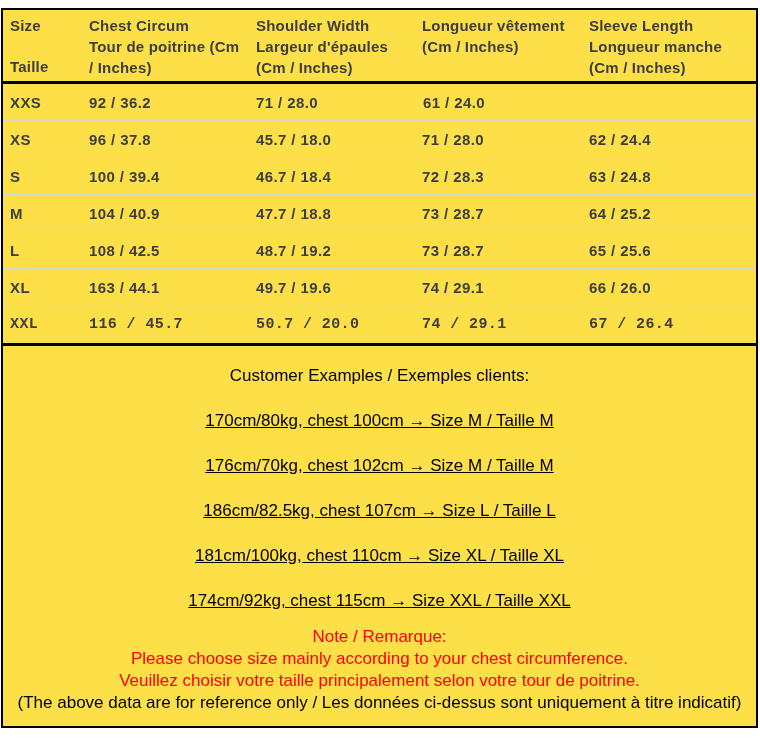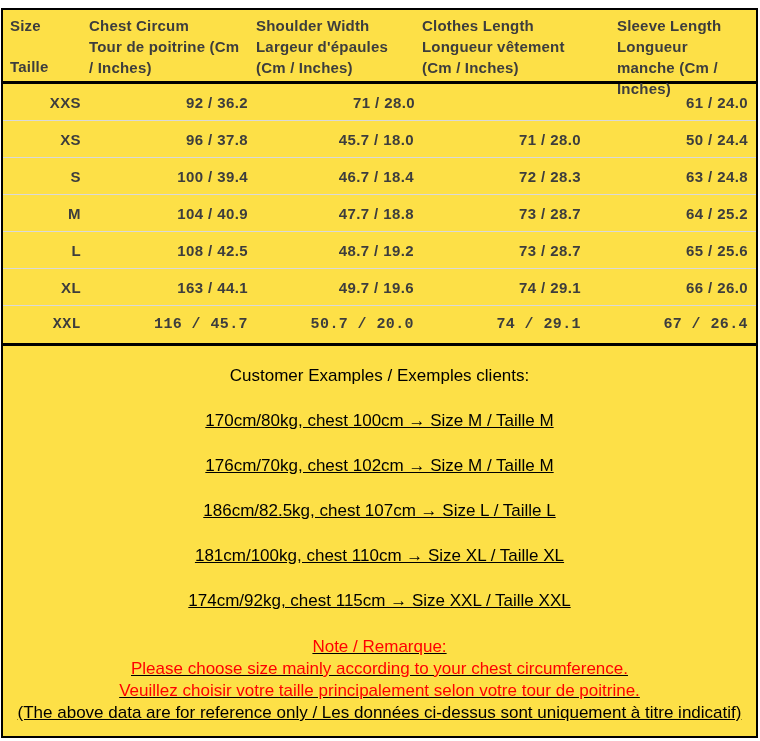--- a/index.html
+++ b/index.html
@@ -30,43 +30,43 @@
     font-size: 15px;
     line-height: 21px;
     color: var(--table-text, #3d3d3d);
     letter-spacing: .2px;
     padding-right: 8px;
   }
   .c0 { width: 86px; padding-left: 7px; }
   .c1 { width: 167px; }
   .c2 { width: 166px; }
   .c3 { width: 167px; }
-  .c4 { flex: 1; margin-left: 28px; }
+  .c4 { flex: 1; }
   .data-row {
     display: flex;
     align-items: center;
     height: 37px;
     border-bottom: 1px solid var(--row-divider, #d9d9d9);
     font-weight: bold;
     font-size: 15px;
     color: var(--table-text, #3d3d3d);
     letter-spacing: .4px;
   }
   .data-row:last-child { border-bottom: none; font-family: Liberation Mono, monospace; }
-  .data-row > div { padding-right: 8px; text-align: right; }
+  .data-row > div { padding-right: 8px; }
   
   .notes-section {
     text-align: center;
     font-size: 17px;
     color: #000;
     padding-bottom: 12px;
   }
   .ex-title { margin-top: 20px; }
   .ex-line  { margin-top: 25px; text-decoration: underline; }
-  .note-block { margin-top: 25px; line-height: 22px; text-decoration: underline; }
+  .note-block { margin-top: 15px; line-height: 22px; }
   .note-red { color: var(--note-red, #ff0000); }
   .disclaimer { line-height: 22px; padding: 0 2px; }
 </style>
 </head>
 <body>
 
 <div class="sheet">
 
   <div class="size-table">
 
@@ -77,41 +77,40 @@
       </div>
       <div class="hcell c1">
         <span>Chest Circum</span>
         <span>Tour de poitrine (Cm / Inches)</span>
       </div>
       <div class="hcell c2">
         <span>Shoulder Width</span>
         <span>Largeur d'épaules (Cm / Inches)</span>
       </div>
       <div class="hcell c3">
-        <span>Clothes Length</span>
         <span>Longueur vêtement (Cm / Inches)</span>
       </div>
       <div class="hcell c4">
         <span>Sleeve Length</span>
         <span>Longueur manche (Cm / Inches)</span>
       </div>
     </div>
 
     <div class="data-row">
       <div class="c0">XXS</div>
       <div class="c1">92 / 36.2</div>
       <div class="c3">71 / 28.0</div>
       <div class="c4">61 / 24.0</div>
     </div>
     <div class="data-row">
       <div class="c0">XS</div>
       <div class="c1">96 / 37.8</div>
       <div class="c2">45.7 / 18.0</div>
       <div class="c3">71 / 28.0</div>
-      <div class="c4">50 / 24.4</div>
+      <div class="c4">62 / 24.4</div>
     </div>
     <div class="data-row">
       <div class="c0">S</div>
       <div class="c1">100 / 39.4</div>
       <div class="c2">46.7 / 18.4</div>
       <div class="c3">72 / 28.3</div>
       <div class="c4">63 / 24.8</div>
     </div>
     <div class="data-row">
       <div class="c0">M</div>

